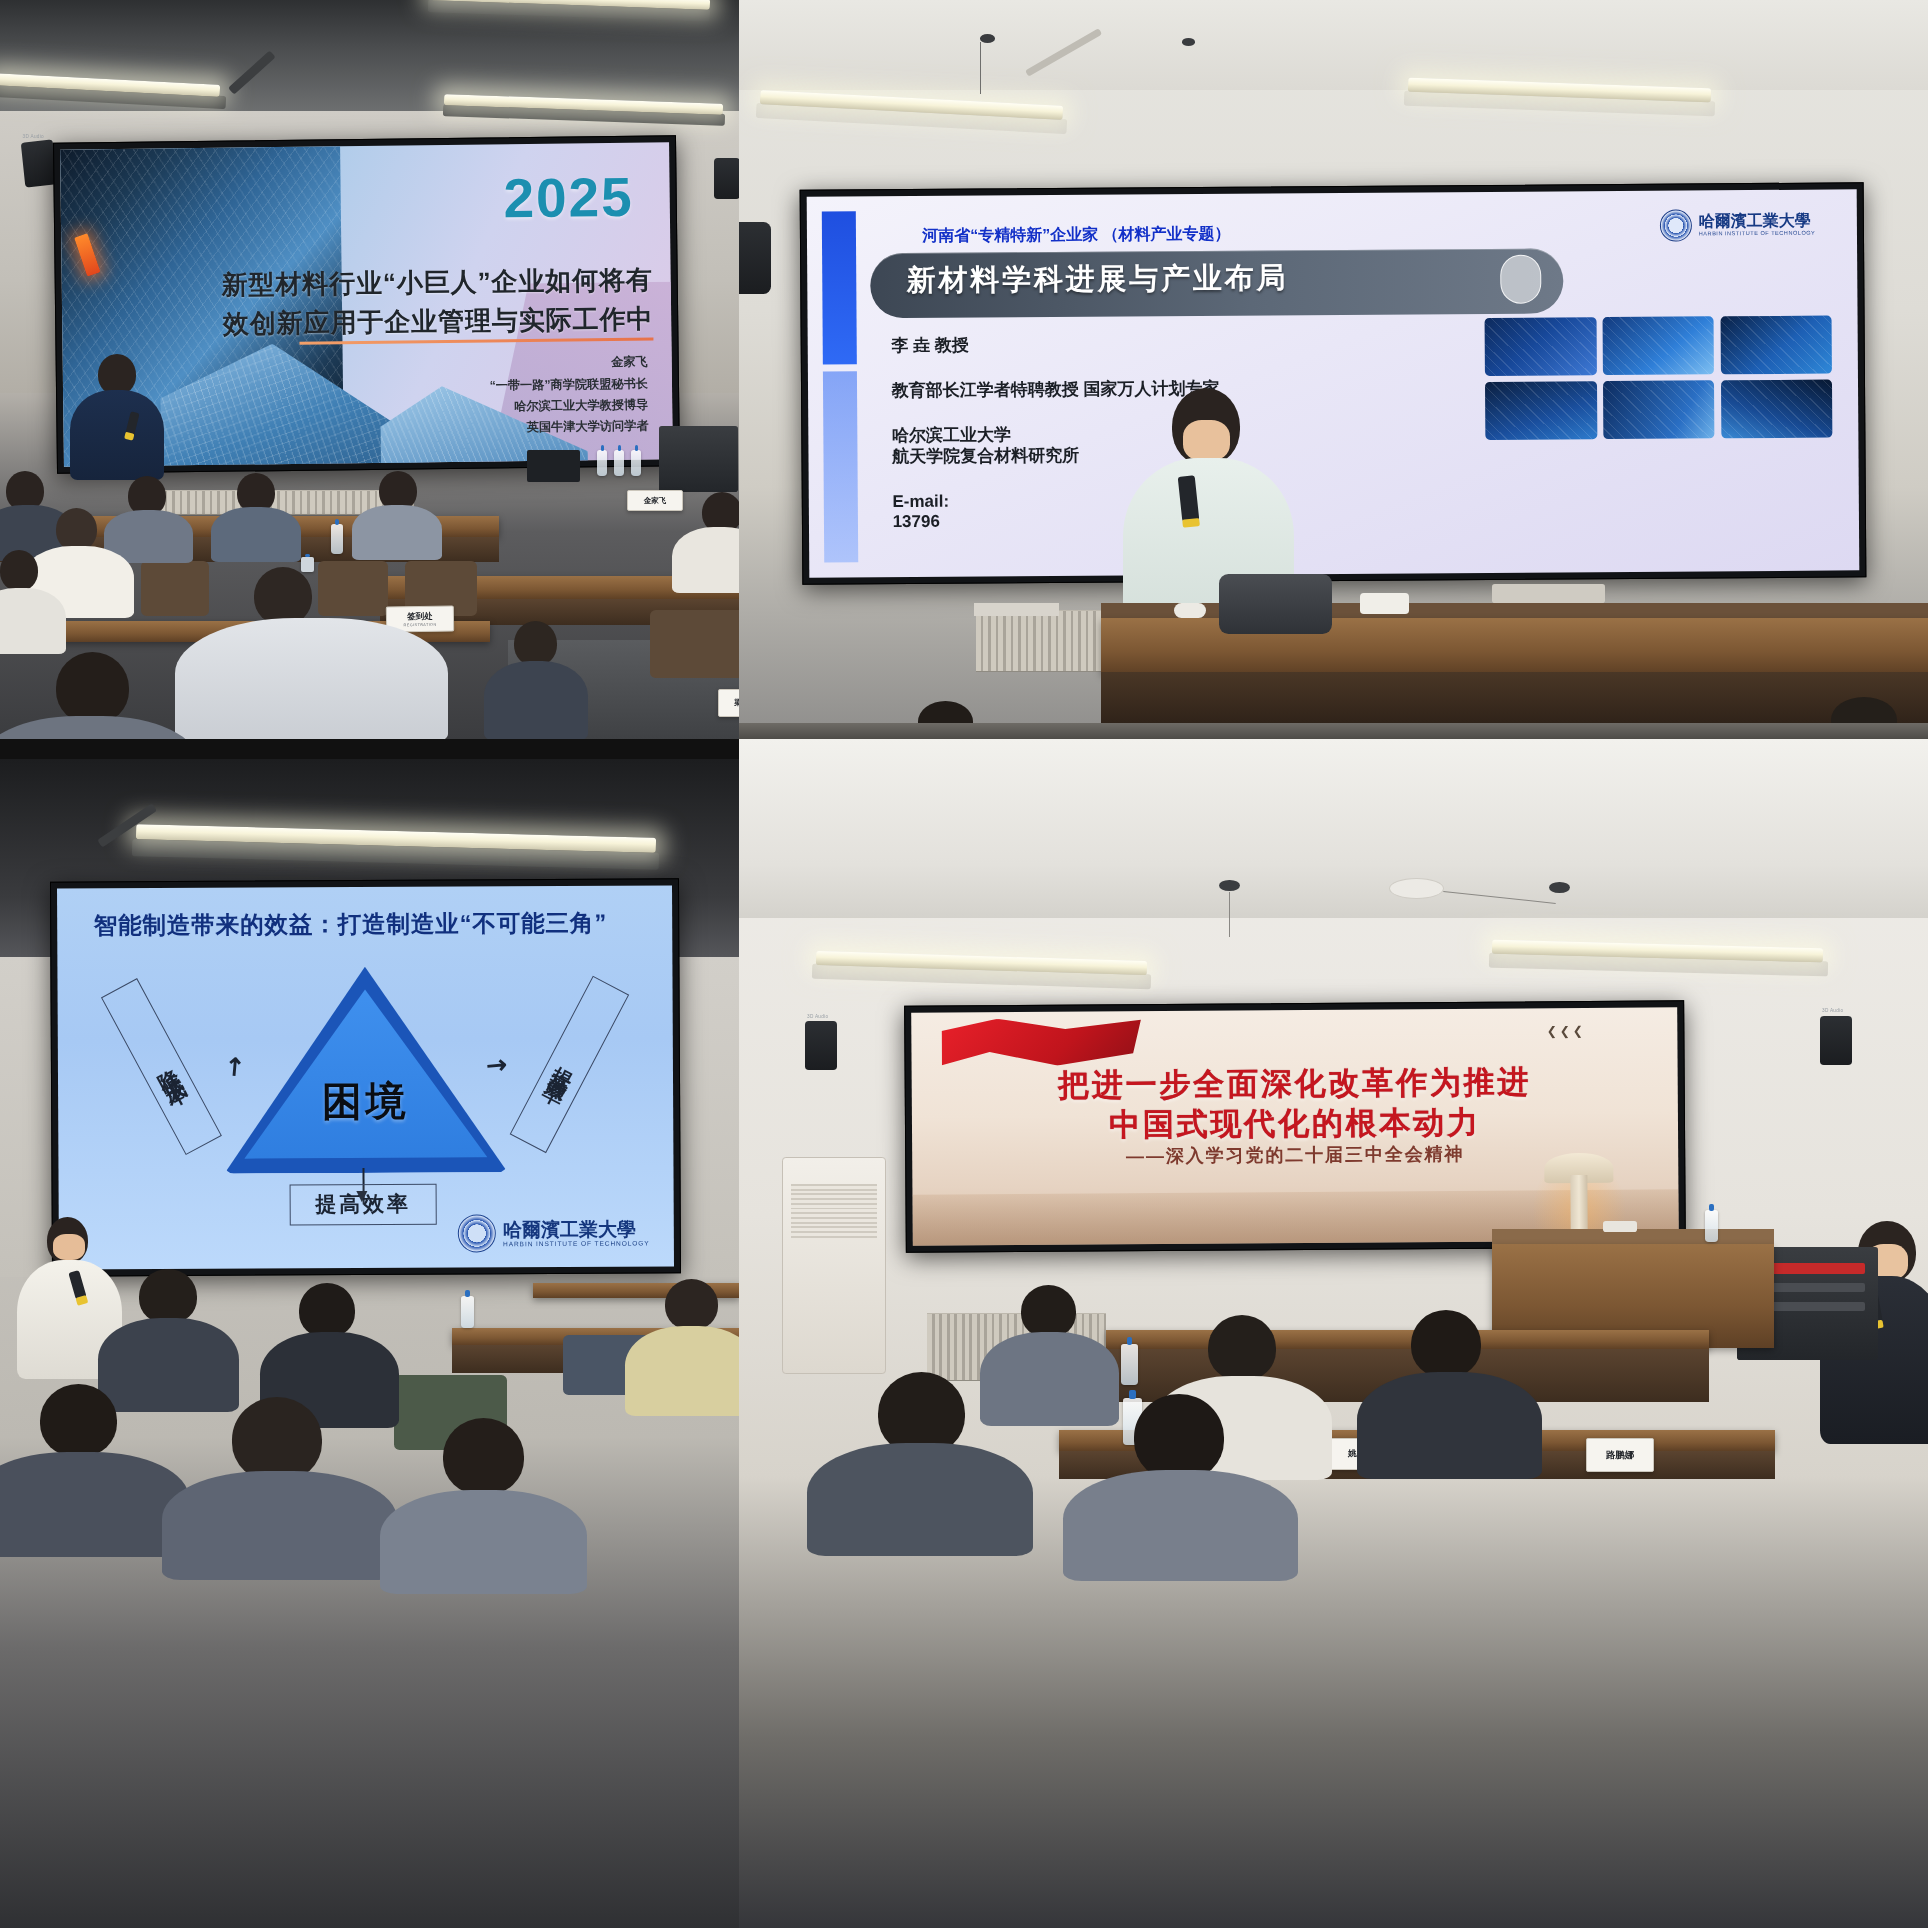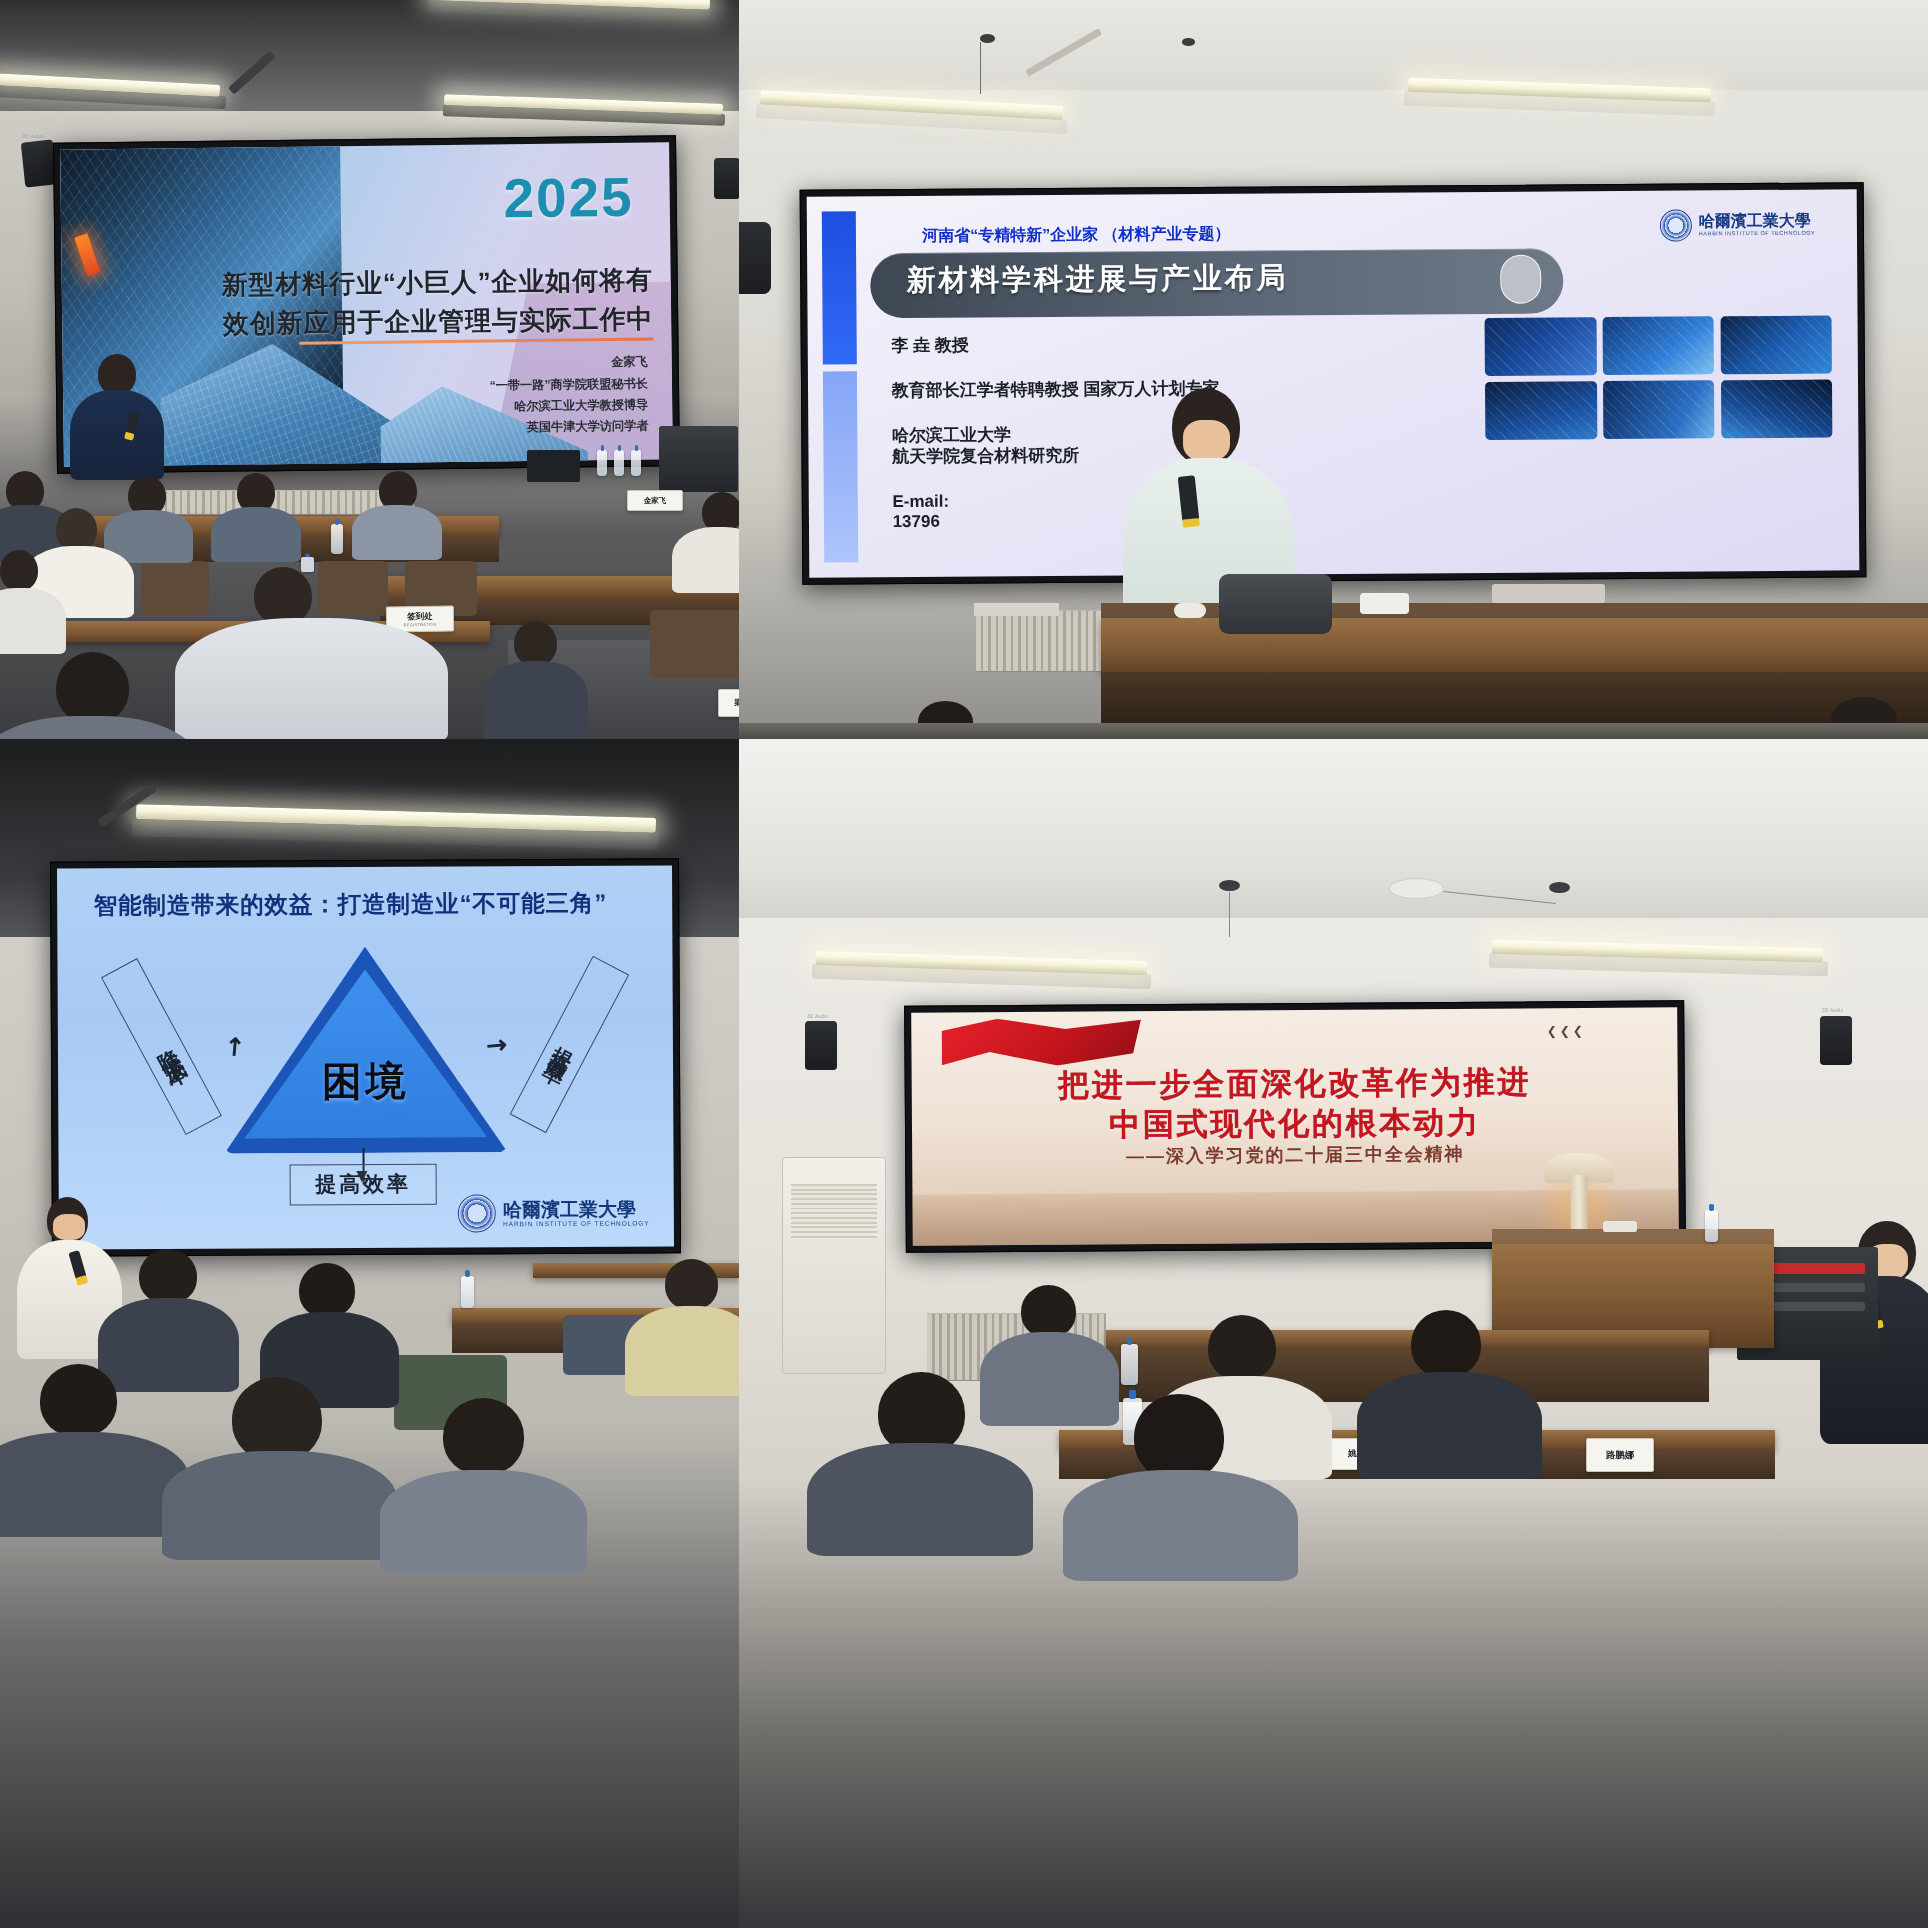--- a/index.html
+++ b/index.html
@@ -380,21 +380,21 @@
     <div style="position:absolute;left:435px;top:603px;width:32px;height:15px;border-radius:7.5px;background:#eceae4;"></div>
     <div style="position:absolute;left:621px;top:593px;width:49px;height:21px;border-radius:3.8px;background:#f0eee8;"></div>
     <div style="position:absolute;left:235px;top:603px;width:85px;height:13px;background:#d8d4cc;"></div>
     <div style="position:absolute;left:753px;top:584px;width:113px;height:19px;background:#cfcbc2;border-radius:2.8px;"></div>
 
     <div class="head" style="left:179px;top:701px;width:55px;height:41px;background:#211c18;"></div>
     <div class="head" style="left:1092px;top:697px;width:66px;height:45px;background:#241f1a;"></div>
     <div style="position:absolute;left:0;top:723px;width:1189px;height:17px;background:linear-gradient(180deg,#6e6b66,#4c4a46);"></div>
   </div>
 
-  <div class="quad" style="background:linear-gradient(180deg,#1a1b1d 0%,#2a2b2e 10%,#c9c6c0 30%,#bcb9b2 58%,#6c6b6b 76%,#2f3033 100%);">
+  <div class="quad" style="background:linear-gradient(180deg,#1a1b1d 0%,#2a2b2e 10%,#c9c6c0 30%,#bcb9b2 58%,#6c6b6b 76%,#2f3033 100%);margin-top:20px;">
     <div class="ceil" style="height:198px;background:linear-gradient(180deg,#1c1d1f,#3a3b3e 70%,#55565a);"></div>
 
     <div class="tubeframe" style="left:132px;top:87px;width:527px;height:17px;transform:rotate(1.5deg);"></div>
     <div class="tube" style="left:136px;top:72px;width:520px;height:15px;transform:rotate(1.5deg);"></div>
     <div class="tubeframe" style="left:94px;top:62px;width:66px;height:8.5px;transform:rotate(-34deg);"></div>
 
     <div class="wall" style="top:198px;height:320px;background:linear-gradient(180deg,#d2cfc9,#c4c1ba);"></div>
 
     <div class="screenframe" style="left:51px;top:121px;width:629px;height:395px;transform:rotate(-0.3deg);">
       <div class="screen s3">

